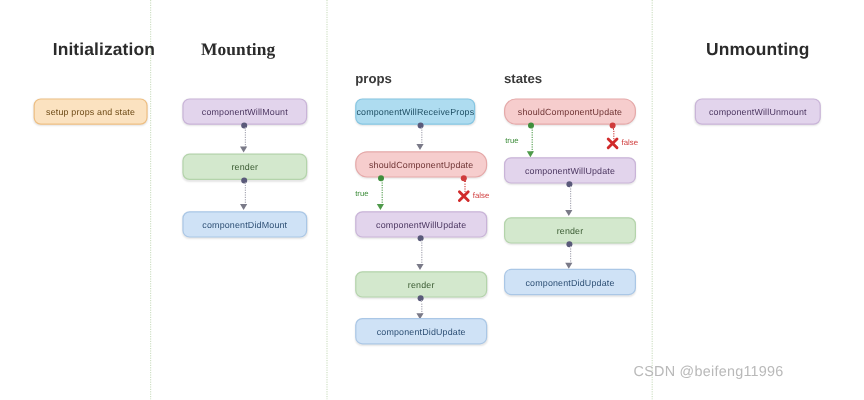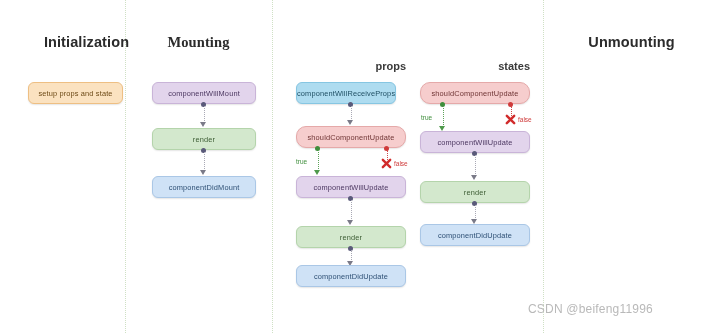--- a/index.html
+++ b/index.html
@@ -36,21 +36,21 @@
     position: absolute;
     text-align: center;
     font-size: 14.5px;
     font-weight: 700;
     color: #2b2b2b;
     letter-spacing: 0.1px;
     white-space: nowrap;
   }
   .sub-title {
     position: absolute;
-    text-align: right;
+    text-align: left;
     font-size: 11px;
     font-weight: 700;
     color: #3a3a3a;
     white-space: nowrap;
   }
 
   
   .node {
     position: absolute;
     height: 22px;
@@ -202,16 +202,17 @@
   <div class="conn" style="left:475px; top:155px; height:21px;"></div>
   <div class="arrow" style="left:471px; top:175px;"></div>
 
   <div class="node green" style="left:420px; top:181px; width:110px;">render</div>
   <div class="dot" style="left:472px; top:201px;"></div>
   <div class="conn" style="left:475px; top:205px; height:15px;"></div>
   <div class="arrow" style="left:471px; top:219px;"></div>
 
   <div class="node blue" style="left:420px; top:224px; width:110px;">componentDidUpdate</div>
 
+  <div class="node purple" style="left:579px; top:82px; width:105px;">componentWillUnmount</div>
 
   <div class="watermark" style="left:528px; top:302px;">CSDN @beifeng11996</div>
 
 </div>
 
 </body></html>

